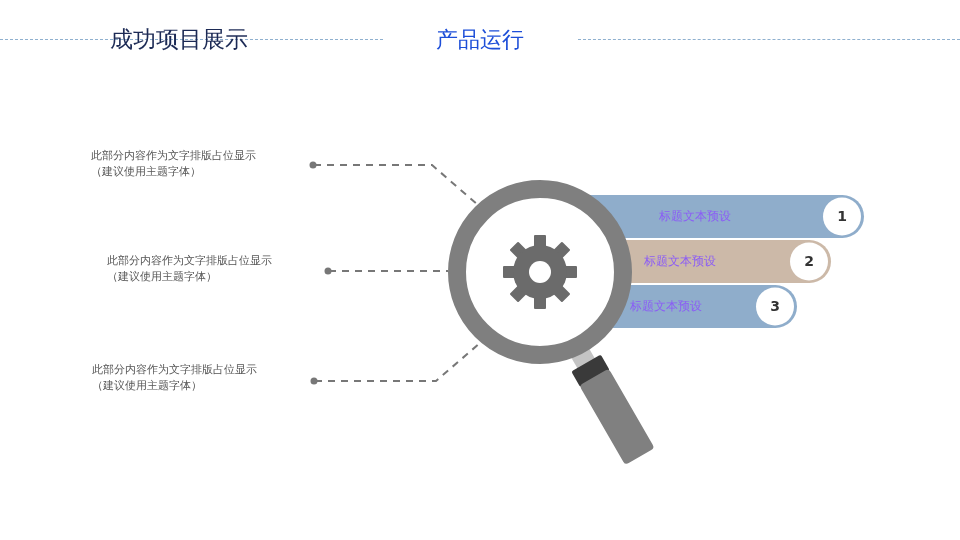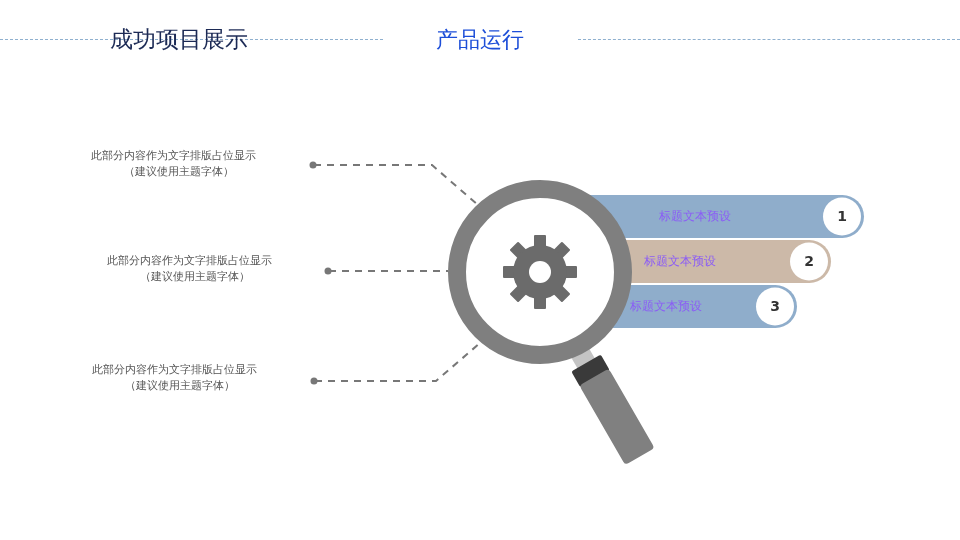--- a/index.html
+++ b/index.html
@@ -17,21 +17,21 @@
     font-size: 23px; color: #1c2a55; line-height: 34px;
     letter-spacing: 0px;
     margin-left: 48px;
   }
   .title-sub {
     position: absolute; left: 436px; top: 24px;
     font-size: 22px; color: #1d4ed8; line-height: 32px;
   }
   .desc {
     position: absolute; font-size: 11px; color: #555;
-    line-height: 16px; text-align: right; white-space: nowrap;
+    line-height: 16px; white-space: nowrap;
   }
   .desc .l2 { display: block; padding-right: 22px; }
   svg { position: absolute; left: 0; top: 0; }
   .pill-label {
     position: absolute; color: #8b5cf6; font-size: 12px; font-weight: normal;
     line-height: 24px; white-space: nowrap;
   }
   .num {
     position: absolute; font-size: 14px; font-weight: bold; color: #333;
     text-align: center; width: 30px; line-height: 20px;

